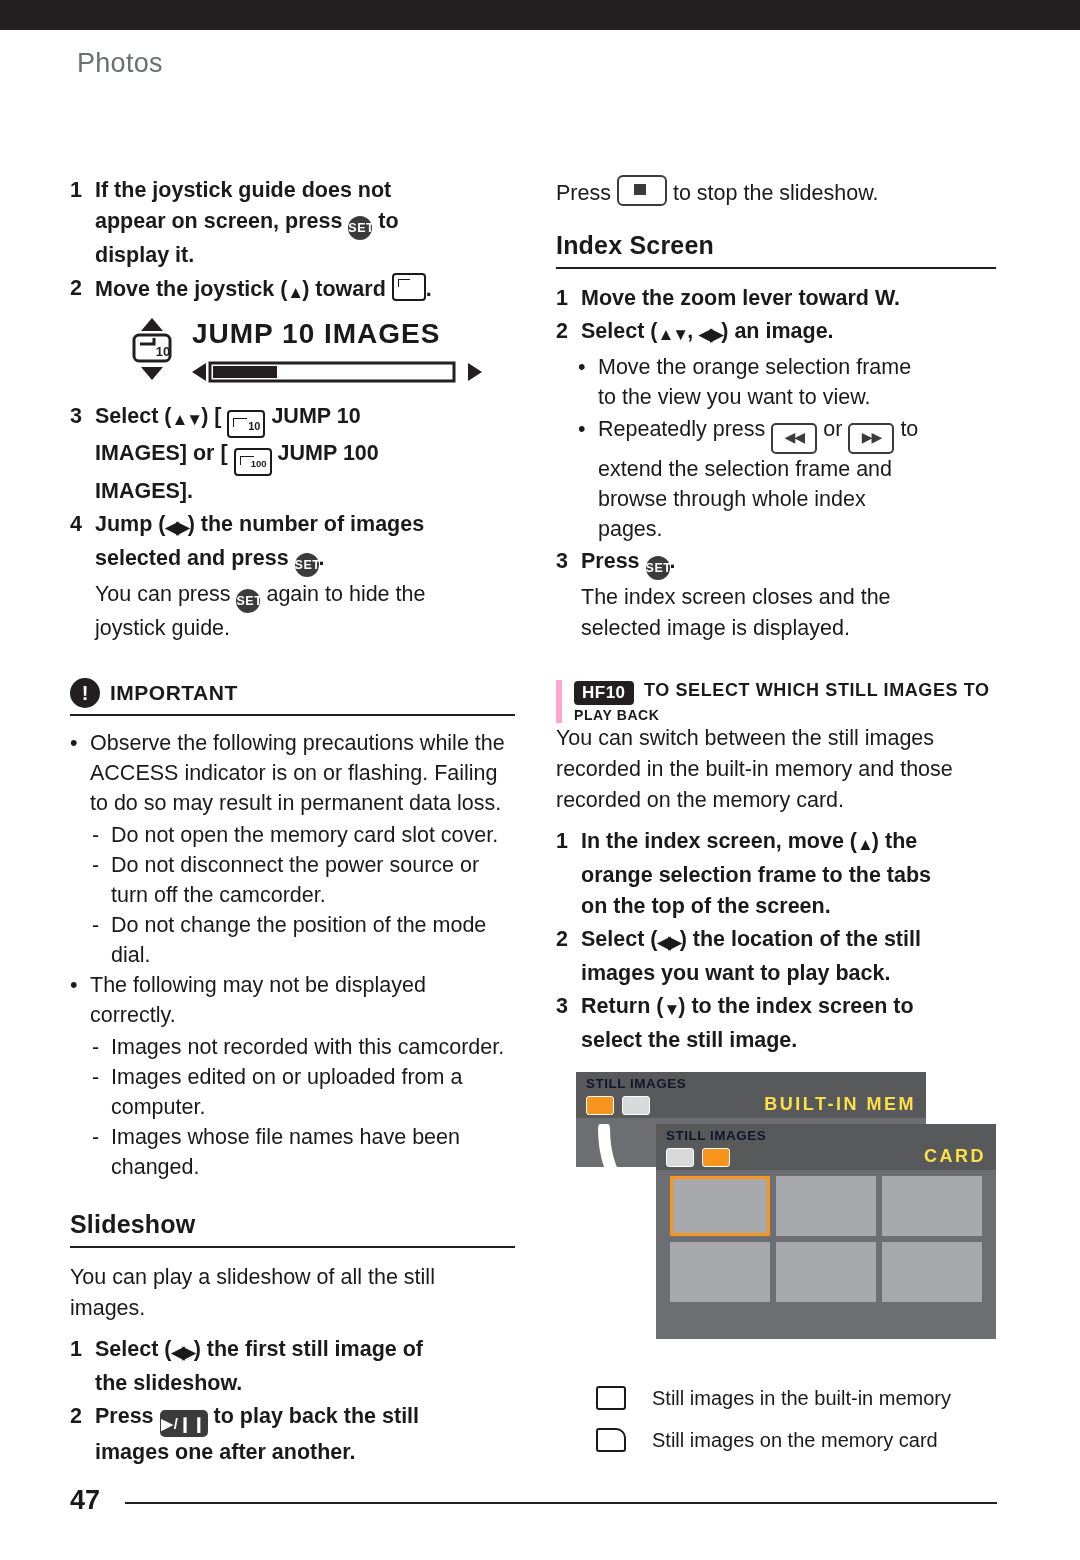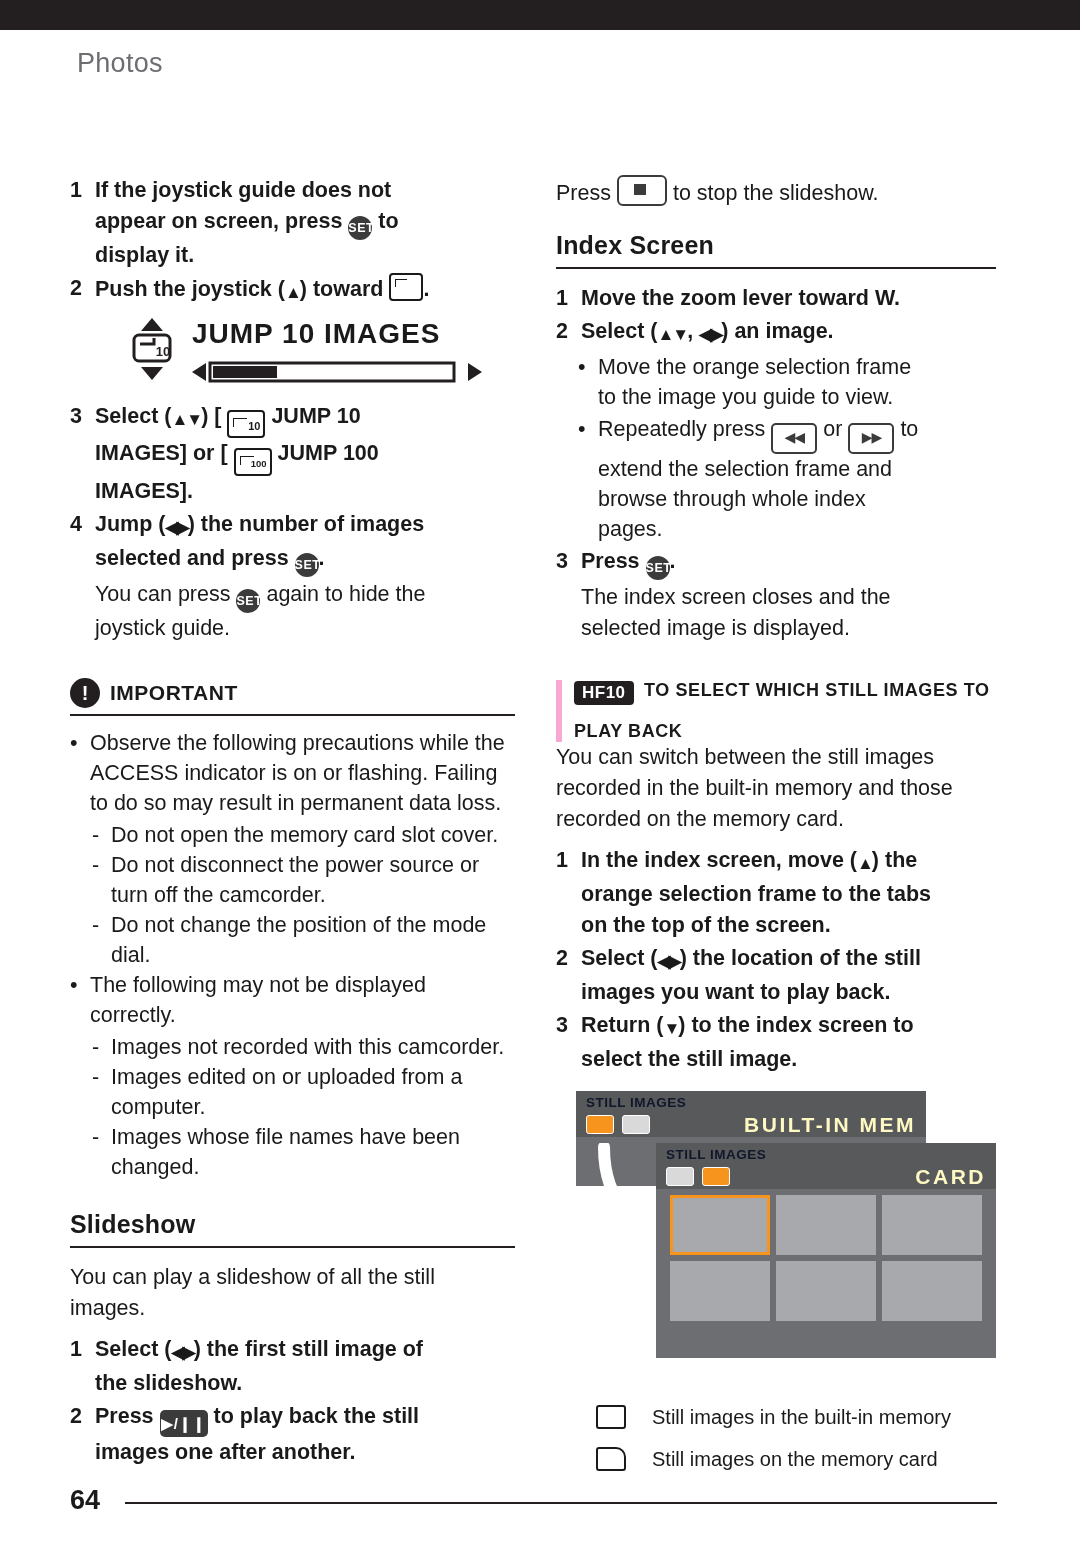--- a/index.html
+++ b/index.html
@@ -82,30 +82,30 @@
 
   .secthead{font-size:25px;font-weight:bold;margin-top:28px;letter-spacing:.2px;}
   .hr-sec{border:none;border-top:2.5px solid #231f20;margin:7px 0 14px 0;}
 
   .hf10-block{margin-top:36px;border-left:6px solid #f9a8d4;padding-left:12px;}
   .hf10-tag{
     display:inline-block;background:#231f20;color:#fff;font-size:17px;font-weight:bold;
     padding:2px 8px;border-radius:4px;letter-spacing:.5px;vertical-align:-2px;
   }
   .hf10-cap{font-size:18px;font-weight:bold;letter-spacing:.6px;margin-left:6px;}
-  .hf10-cap2{font-size:18px;font-weight:bold;letter-spacing:.6px;margin-top:16px;}
+  .hf10-cap2{font-size:14px;font-weight:bold;letter-spacing:.6px;margin-top:2px;}
 
   
   .shot{position:relative;margin-top:16px;width:440px;height:285px;}
   .scr{position:absolute;background:#58595b;}
   .scr-back{left:20px;top:0;width:350px;height:95px;background:#6d6e71;}
   .scr-front{left:100px;top:52px;width:340px;height:215px;background:#6d6e71;}
   .scr-bar{position:absolute;left:0;top:0;width:100%;height:46px;background:#58595b;}
   .scr-title{position:absolute;left:10px;top:4px;color:#0f172a;font-size:13.5px;font-weight:bold;letter-spacing:.5px;}
-  .scr-right{position:absolute;right:10px;top:22px;color:#fef9c3;font-size:21px;font-weight:bold;letter-spacing:2.5px;}
+  .scr-right{position:absolute;right:10px;top:22px;color:#fde047;font-size:18px;font-weight:bold;letter-spacing:2.5px;}
   .tabrow{position:absolute;left:10px;top:24px;display:flex;gap:8px;}
   .tab{width:26px;height:17px;border-radius:3px;background:#d9d9d9;border:1px solid #fff;}
   .tab.sel{background:#f7941d;}
   .thumbs{position:absolute;left:14px;top:52px;display:grid;grid-template-columns:repeat(3,100px);grid-template-rows:60px 60px;gap:6px;}
   .th{background:#a7a9ac;overflow:hidden;position:relative;}
   .sel-frame{outline:3px solid #f7941d;outline-offset:-3px;}
   .arrowcurve{position:absolute;left:40px;top:52px;width:120px;height:110px;}
   .legend{margin-top:12px;font-size:20px;line-height:30px;display:flex;gap:26px;align-items:center;}
   .legend-ic{display:inline-block;width:26px;height:20px;border:2px solid #1a1a1a;border-radius:3px;}
   .legend-ic.card{border-radius:3px 10px 3px 3px;}
@@ -131,21 +131,21 @@
         <span>appear on screen, press</span>
         <span class="set-btn">SET</span>
         <span>to</span><br>
         <span>display it.</span>
       </div>
     </div>
 
     <div class="numitem">
       <div class="n">2</div>
       <div class="t">
-        <span>Push the joystick (</span><span class="joy">▲</span><span>) toward</span>
+        <span>Move the joystick (</span><span class="joy">▲</span><span>) toward</span>
         <span class="jumpicon-small"></span>.
       </div>
     </div>
 
     <div class="jumpbox">
       <svg class="cam" width="44" height="62" viewBox="0 0 44 62">
         <polygon points="22,0 33,13 11,13" fill="#231f20"></polygon>
         <rect x="4" y="17" width="36" height="26" rx="5" fill="#fff" stroke="#231f20" stroke-width="3"></rect>
         <path d="M10 26 h14 v-6" fill="none" stroke="#231f20" stroke-width="3"></path>
         <text x="33" y="38" font-size="13" font-family="Liberation Sans, sans-serif" font-weight="bold" fill="#231f20" text-anchor="middle">10</text>
@@ -275,21 +275,21 @@
       <div class="t">
         <span>Select (</span><span class="joy">▲▼</span><span>,</span>
         <span class="joy">◀▶</span><span>) an image.</span>
       </div>
     </div>
 
     <div class="bullet indent" style="padding-left:22px;">
       <span class="b">•</span>
       <span>
         <span>Move the orange selection frame</span><br>
-        <span>to the image you guide to view.</span>
+        <span>to the view you want to view.</span>
       </span>
     </div>
 
     <div class="bullet indent" style="padding-left:22px;">
       <span class="b">•</span>
       <span>
         <span>Repeatedly press</span>
         <span class="arrow-btn">◀◀</span>
         <span>or</span>
         <span class="arrow-btn">▶▶</span>
@@ -387,16 +387,16 @@
       <span class="legend-ic"></span>
       <span>Still images in the built-in memory</span>
     </div>
     <div class="legend" style="margin-left:40px;">
       <span class="legend-ic card"></span>
       <span>Still images on the memory card</span>
     </div>
 
   </div>
 
-  <div class="pagenum">64</div>
+  <div class="pagenum">47</div>
   <div class="footline"></div>
 
 </div>
 
 </body></html>

